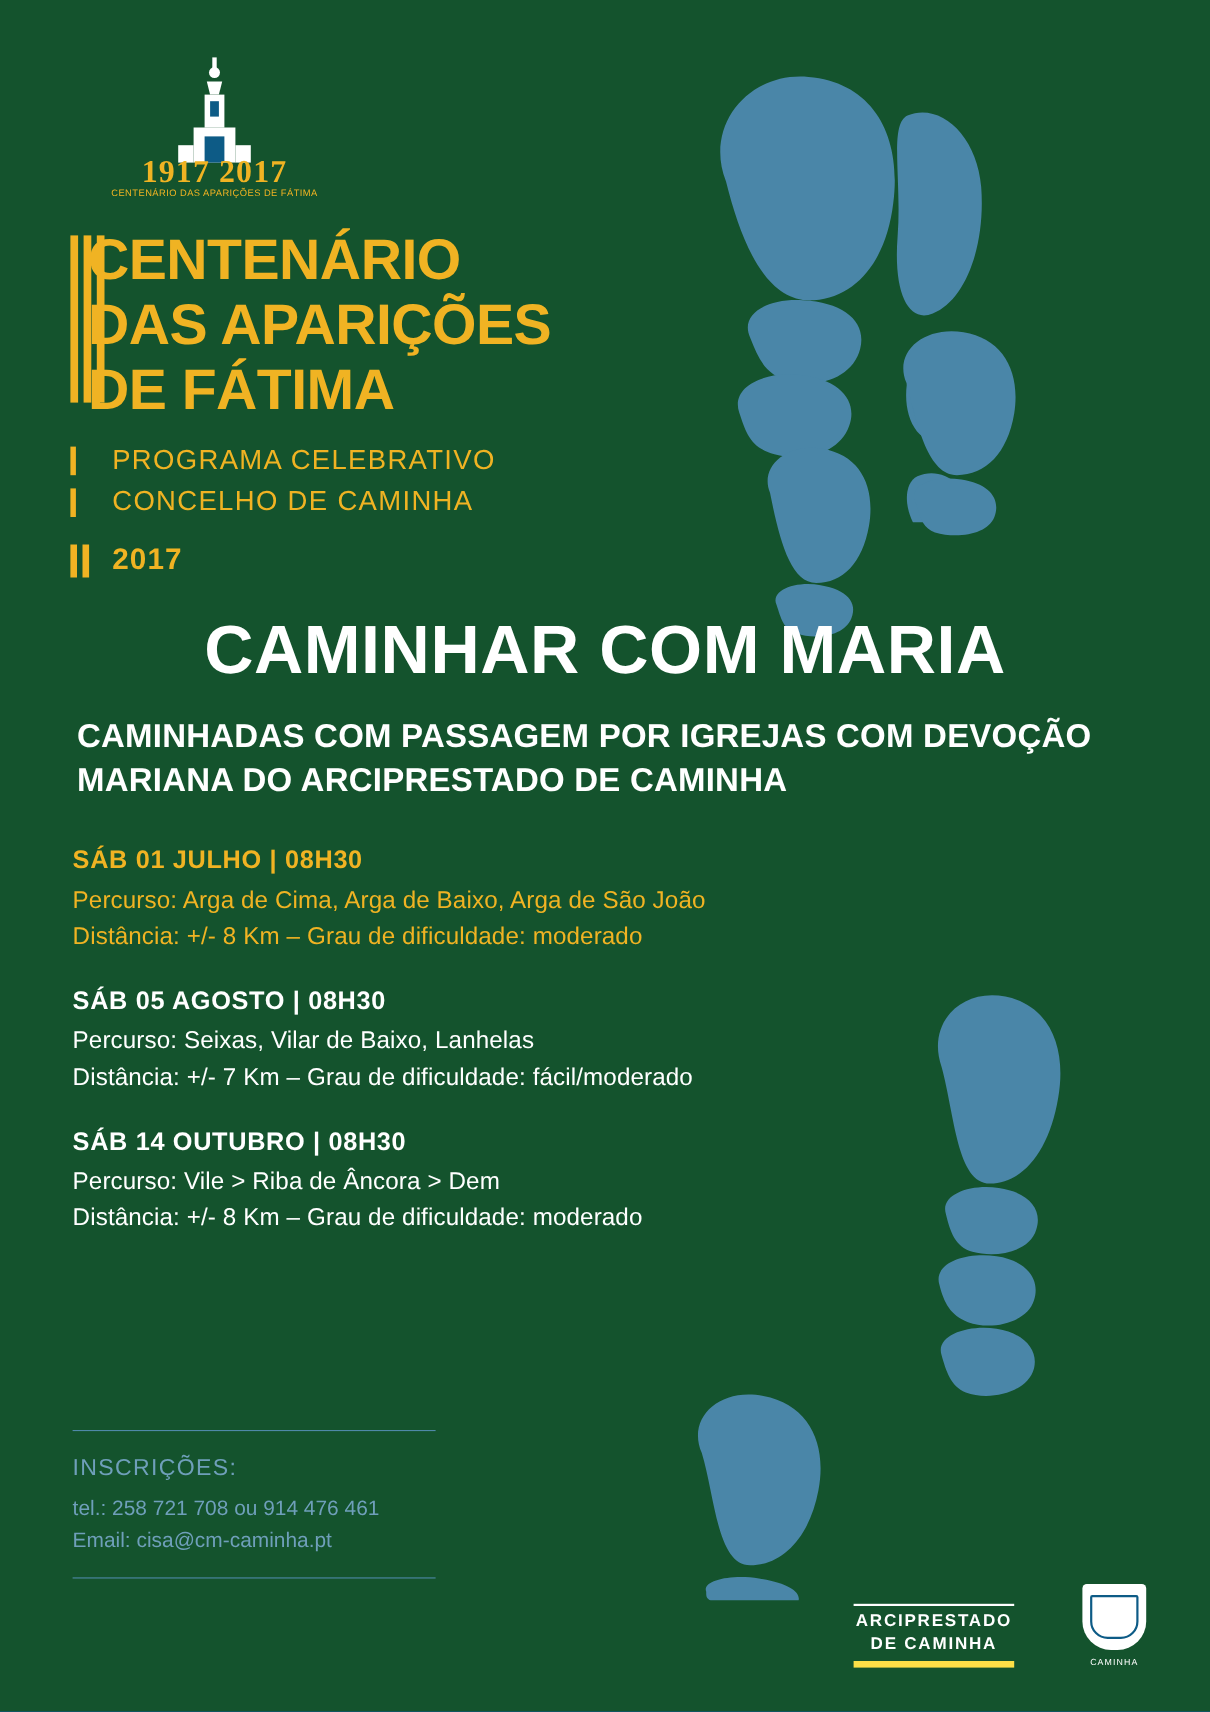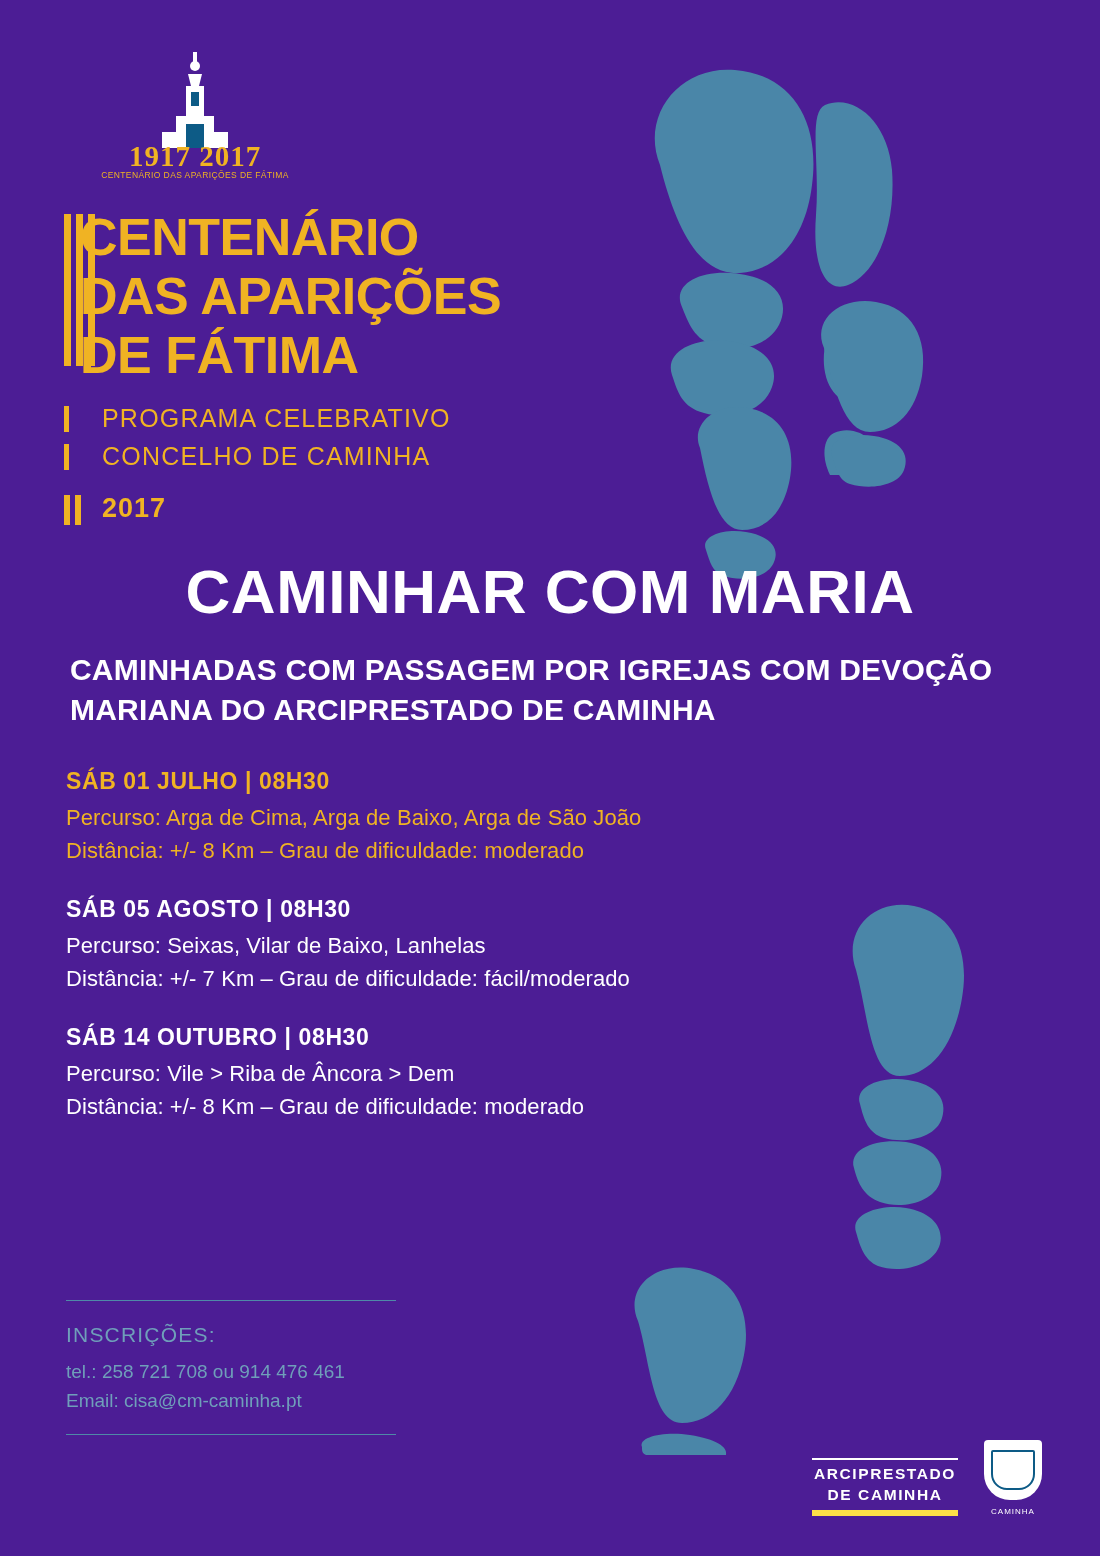--- a/index.html
+++ b/index.html
@@ -7,21 +7,21 @@
     width: 1100px;
     height: 1556px;
     background: #0d5b86;
     font-family: "Liberation Sans", sans-serif;
     overflow: hidden;
   }
   .poster {
     position: relative;
     width: 1100px;
     height: 1556px;
-    background: #4c1d95;
+    background: #14532d;
     overflow: hidden;
   }
 
   
   .prints {
     position: absolute;
     inset: 0;
     pointer-events: none;
   }
   .print {
@@ -223,20 +223,21 @@
     line-height: 1.35;
     text-align: center;
     border-top: 2px solid #ffffff;
     border-bottom: 6px solid #fde047;
     padding: 4px 2px;
   }
   .crest {
     width: 58px;
     height: 76px;
     position: relative;
+    margin-left: 36px;
   }
   .crest .shield {
     width: 58px;
     height: 60px;
     background: #ffffff;
     border-radius: 4px 4px 26px 26px;
     position: relative;
   }
   .crest .shield::after {
     content: "";

